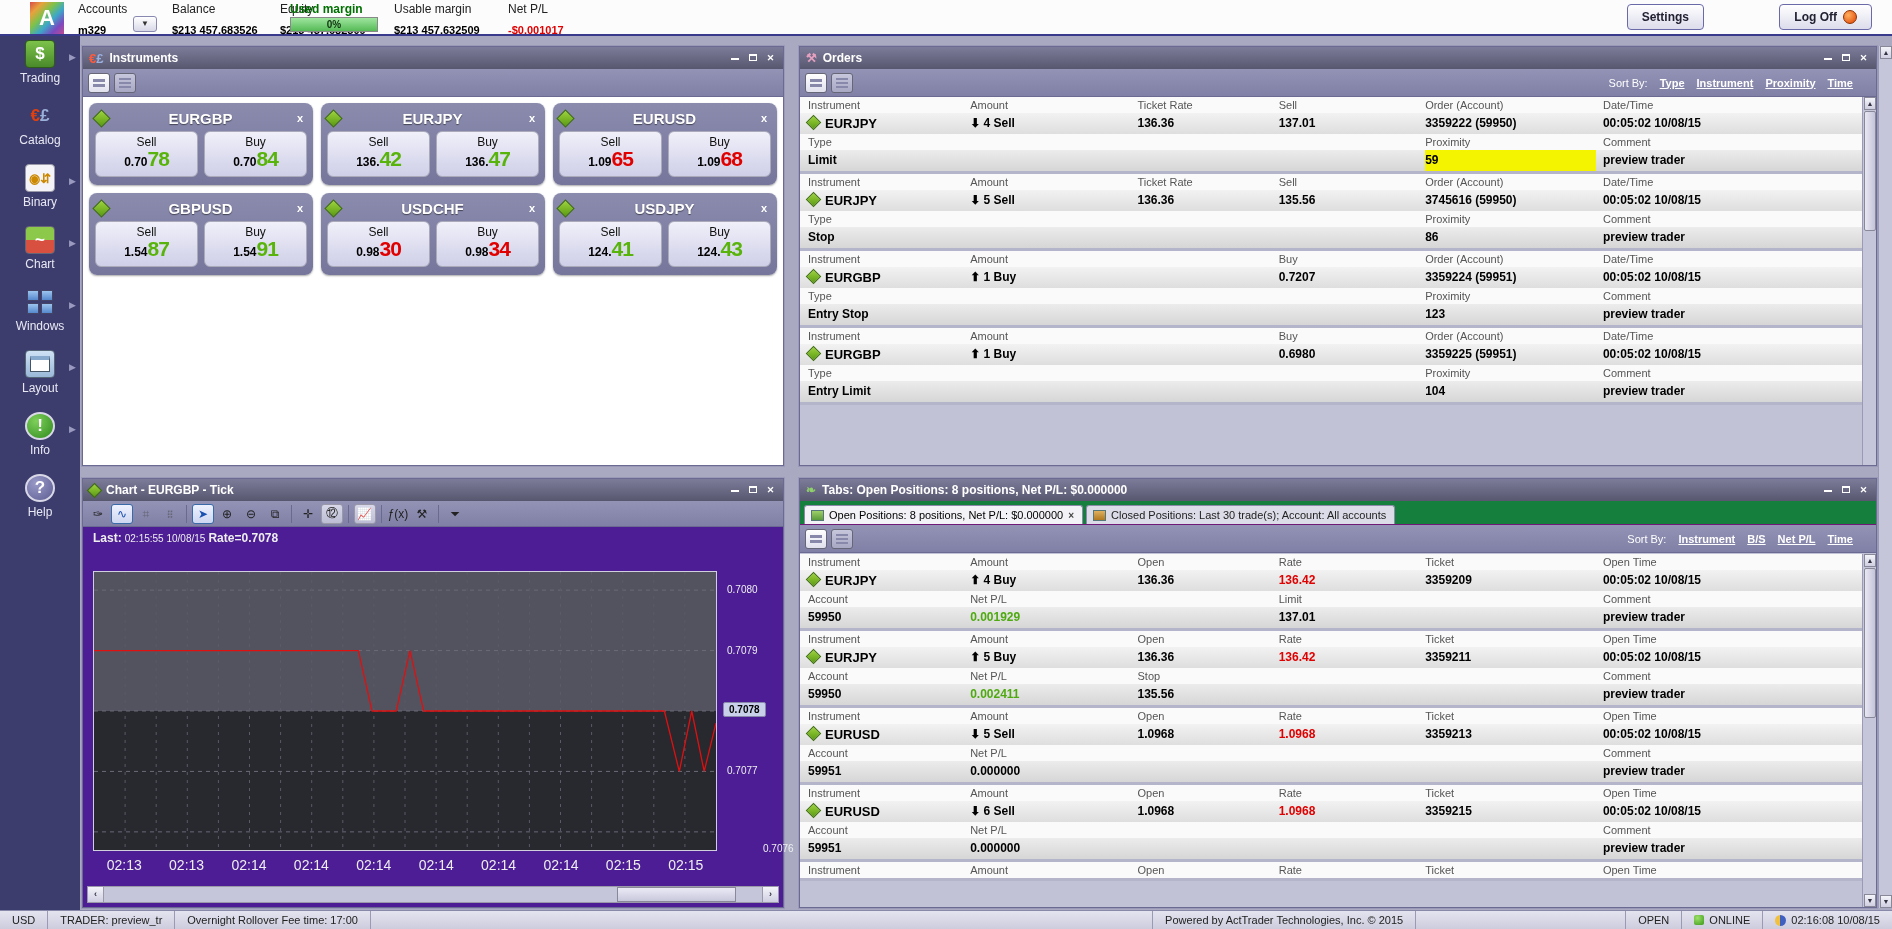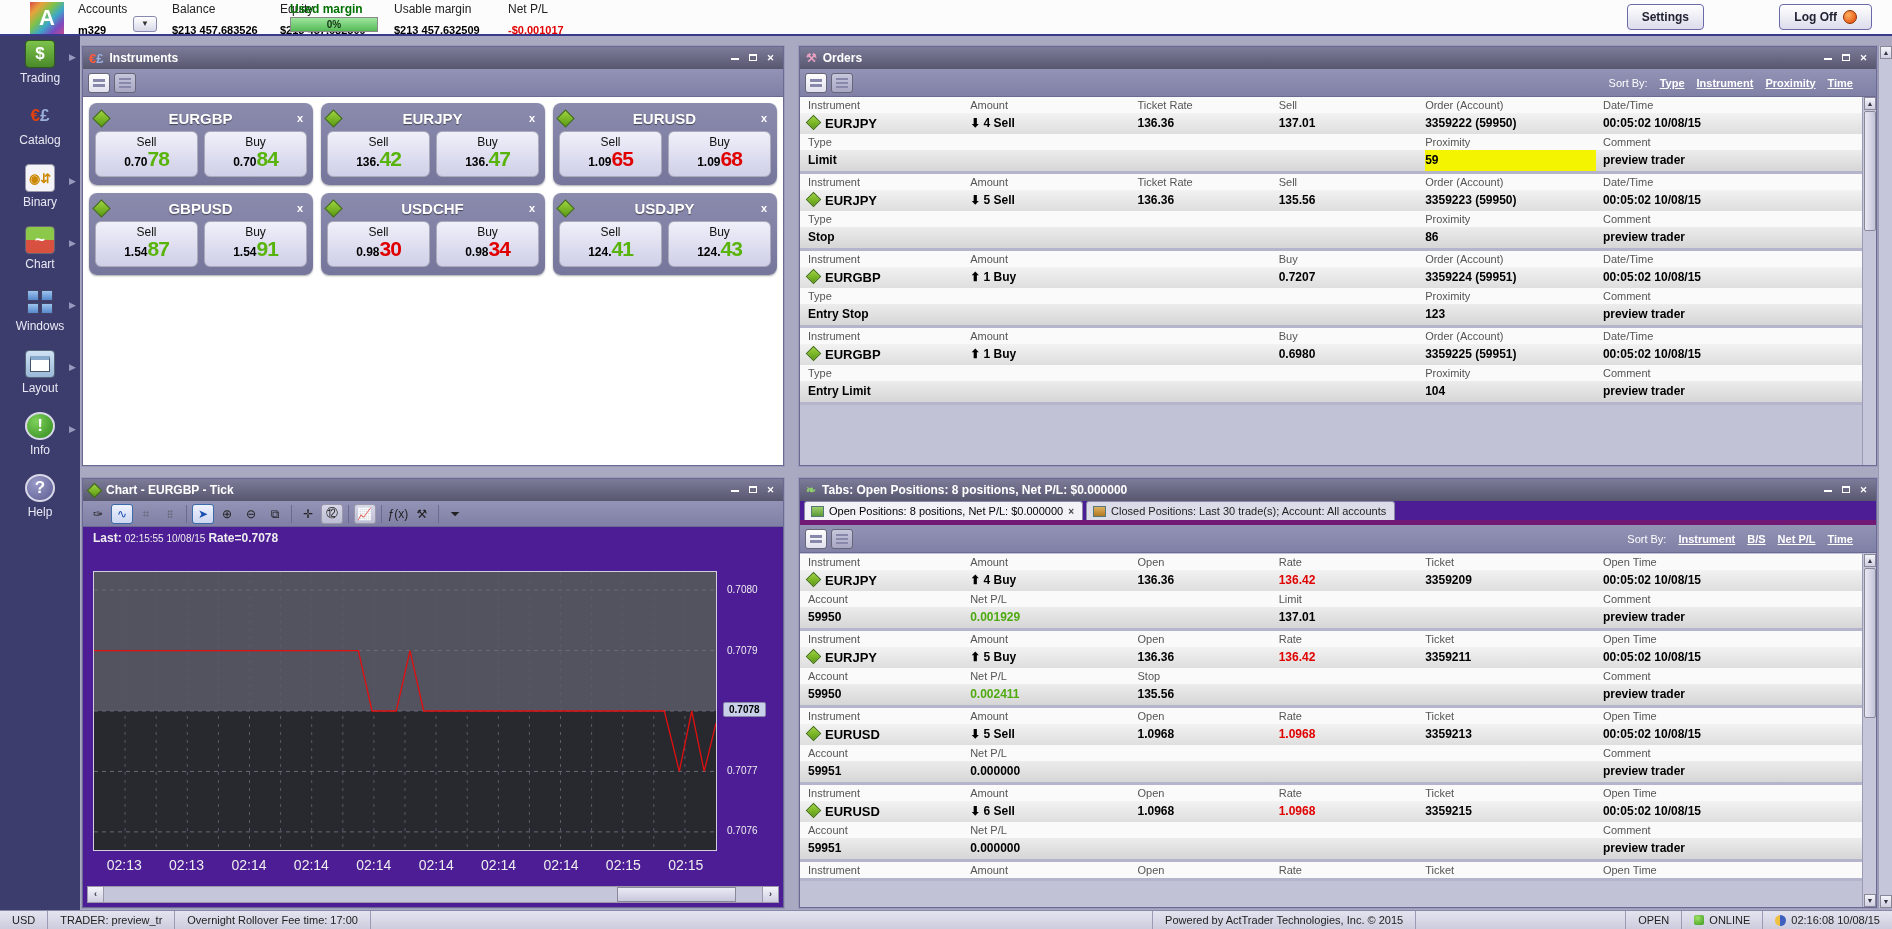--- a/index.html
+++ b/index.html
@@ -107,21 +107,21 @@
   .ylab.badge { background:#c8d0ea; color:#000; border:1px solid #88a; padding:1px 5px; border-radius:2px; left:2px; font-weight:bold; }
   .xlabels { position:absolute; left:10px; right:66px; bottom:34px; height:16px; font-size:14px; color:#eee; }
   .xlabels span { position:absolute; transform:translateX(-50%); }
   .hscroll { position:absolute; left:4px; right:4px; bottom:4px; height:17px; background:#c6c6da; border:1px solid #99a; display:flex; }
   .hs-arrow { width:16px; background:linear-gradient(#f4f4fa,#cfcfe2); border-right:1px solid #99a; font-size:9px; line-height:15px; text-align:center; color:#334; font-weight:bold; }
   .hs-arrow.right { border-left:1px solid #99a; border-right:none; }
   .hs-track { flex:1; position:relative; }
   .hs-thumb { position:absolute; top:0; bottom:0; background:linear-gradient(#eaeaf6,#c8c8dc); border:1px solid #889; }
 
   
-  .tabstrip { height:24px; background:#4c1d95; display:flex; align-items:flex-end; padding:2px 20px 0 4px; gap:3px; border-bottom:5px solid #701a75; }
+  .tabstrip { height:24px; background:#15803d; display:flex; align-items:flex-end; padding:2px 20px 0 4px; gap:3px; border-bottom:1px solid #701a75; }
   .tab { font-size:11px; padding:3px 8px 3px 6px; border:1px solid #8a8aa8; border-bottom:none; border-radius:3px 3px 0 0; display:flex; align-items:center; gap:5px; white-space:nowrap; }
   .tab.active { background:#f2f2f7; font-weight:normal; color:#000; }
   .tab.inactive { background:#dcdce8; color:#222; }
   .tab .ticon { width:13px; height:11px; border:1px solid #577; background:linear-gradient(#9ed06a,#5a9a3a); display:inline-block; }
   .tab .ticon.closed { background:linear-gradient(#e0b060,#b07820); }
   .tab .tclose { font-weight:bold; color:#444; font-size:10px; }
 
   
   .statusbar { position:absolute; left:0; bottom:0; width:1892px; height:19px; background:linear-gradient(#e4e4f0,#ccccdd); border-top:1px solid #8888a8; font-size:11px; color:#222; display:flex; align-items:center; }
   .seg { padding:0 12px; border-right:1px solid #9a9ab4; height:100%; display:flex; align-items:center; gap:5px; white-space:nowrap; }
@@ -394,21 +394,21 @@
           <span>Ticket Rate</span>
           <span>Sell</span>
           <span>Order (Account)</span>
           <span>Date/Time</span>
         </div>
         <div class="gridrow valrow">
           <span class="inst-cell"><span class="diamond"></span><b>EURJPY</b></span>
           <span><span class="arrow-dn">⬇ </span>5 Sell</span>
           <span>136.36</span>
           <span>135.56</span>
-          <span>3359223 (59950)</span>
+          <span>3745616 (59950)</span>
           <span>00:05:02 10/08/15</span>
         </div>
         <div class="gridrow lblrow">
           <span>Type</span>
           <span></span>
           <span></span>
           <span></span>
           <span>Proximity</span>
           <span>Comment</span>
         </div>
@@ -563,21 +563,21 @@
           <line x1="559.8" x2="559.8" y1="0" y2="278" stroke="#5a5a68" stroke-dasharray="3,5" stroke-width="1"></line>
           <line x1="590.9" x2="590.9" y1="0" y2="278" stroke="#5a5a68" stroke-dasharray="3,5" stroke-width="1"></line>
           <polyline points="0,78.56521739134664 264.34999999999997,78.56521739134664 278.034,139.00000000003354 302.292,139.00000000003354 315.976,78.56521739134664 329.66,139.00000000003354 570.374,139.00000000003354 585.302,199.43478260872044 597.742,139.00000000003354 610.182,199.43478260872044 622,151.08695652178437" fill="none" stroke="#e01010" stroke-width="1.3"></polyline>
         </svg>
       </div>
     <div class="ylabels" id="ylabels">
         <span class="ylab" style="top: 13.1304px;">0.7080</span>
         <span class="ylab" style="top: 73.5652px;">0.7079</span>
         <span class="ylab badge" style="top: 131px;">0.7078</span>
         <span class="ylab" style="top: 194.435px;">0.7077</span>
-        <span class="ylab" style="top: 254px;">0.7076</span>
+        <span class="ylab" style="top: 272px; margin-left: 36px;">0.7076</span>
       </div>
     <div class="xlabels" id="xlabels">
         <span style="left: 5%;">02:13</span>
         <span style="left: 15%;">02:13</span>
         <span style="left: 25%;">02:14</span>
         <span style="left: 35%;">02:14</span>
         <span style="left: 45%;">02:14</span>
         <span style="left: 55%;">02:14</span>
         <span style="left: 65%;">02:14</span>
         <span style="left: 75%;">02:14</span>

